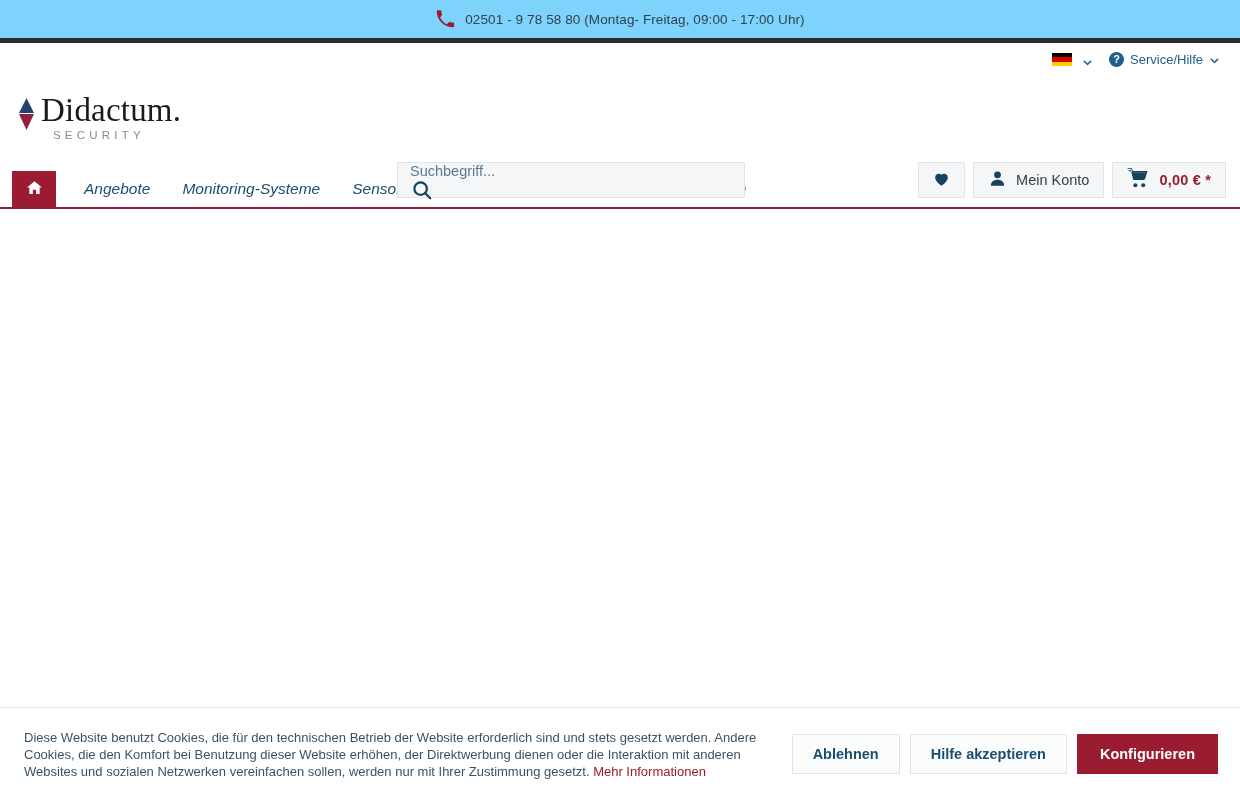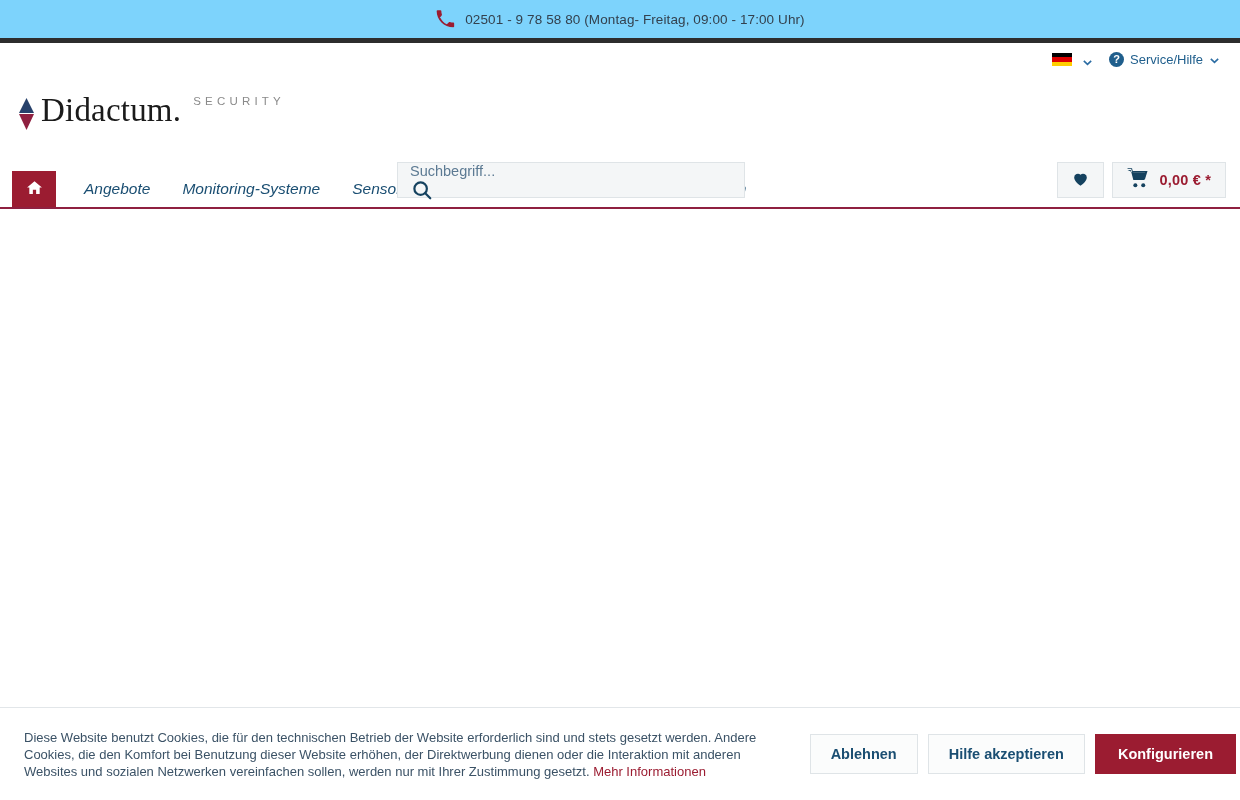--- a/index.html
+++ b/index.html
@@ -65,21 +65,21 @@
   
   .header {
     height: 96px;
     position: relative;
     display: flex;
     align-items: center;
     background: #ffffff;
   }
   .logo { position: absolute; left: 18px; top: 18px; display: flex; align-items: flex-start; gap: 6px; }
   .logo-mark { width: 17px; height: 36px; margin-top: 3px; }
-  .logo-text { display: flex; flex-direction: row; }
+  .logo-text { display: flex; flex-direction: column; }
   .logo-word {
     font-family: "Liberation Serif", serif;
     font-size: 33px;
     line-height: 34px;
     color: #1b1b1b;
     letter-spacing: .2px;
   }
   .logo-sub {
     font-size: 11.5px;
     letter-spacing: 4.2px;
@@ -157,21 +157,21 @@
   
   .cookie {
     position: absolute;
     left: 0; bottom: 0;
     width: 1240px;
     height: 93px;
     background: #ffffff;
     border-top: 1px solid #e2e6e9;
     display: flex;
     align-items: center;
-    padding: 0 4px 0 24px;
+    padding: 0 22px 0 24px;
     gap: 18px;
   }
   .cookie-text {
     flex: 1 1 auto;
     font-size: 13px;
     line-height: 17px;
     color: #3b5266;
     max-width: 815px;
   }
   .cookie-link { color: #9b1c31; text-decoration: none; cursor: pointer; }
@@ -261,20 +261,29 @@
 
     <div class="actions">
       <div class="act-btn icon-only">
         <span>
           <svg viewBox="0 0 24 24" width="19" height="19" fill="#15425f">
             <path d="M12 21s-8-5.2-8-10.4A4.7 4.7 0 0 1 12 7.3 4.7 4.7 0 0 1 20 10.6C20 15.8 12 21 12 21z"></path>
           </svg>
         </span>
       </div>
 
+      <div class="act-btn">
+        <span>
+          <svg viewBox="0 0 24 24" width="19" height="19" fill="#15425f">
+            <circle cx="12" cy="7.4" r="4.3"></circle>
+            <path d="M3.6 21c0-4.6 3.8-7.3 8.4-7.3s8.4 2.7 8.4 7.3z"></path>
+          </svg>
+        </span>
+        <span class="act-label">Mein Konto</span>
+      </div>
 
       <div class="act-btn">
         <span>
           <svg viewBox="0 0 26 24" width="23" height="21" fill="#15425f">
             <path d="M0.5 2.2h3.6l3 11.4h12.2l2.6-8.2H7.2"></path>
             <path d="M0.5 1.2h4.2l3.1 11.9h12.5l3-9.6H6.6l.5 1.9h13.3l-2 6.3H9L6 1.9 5.6 0.3H0.5z"></path>
             <circle cx="9.4" cy="19.6" r="2.3"></circle>
             <circle cx="18.4" cy="19.6" r="2.3"></circle>
           </svg>
         </span>

